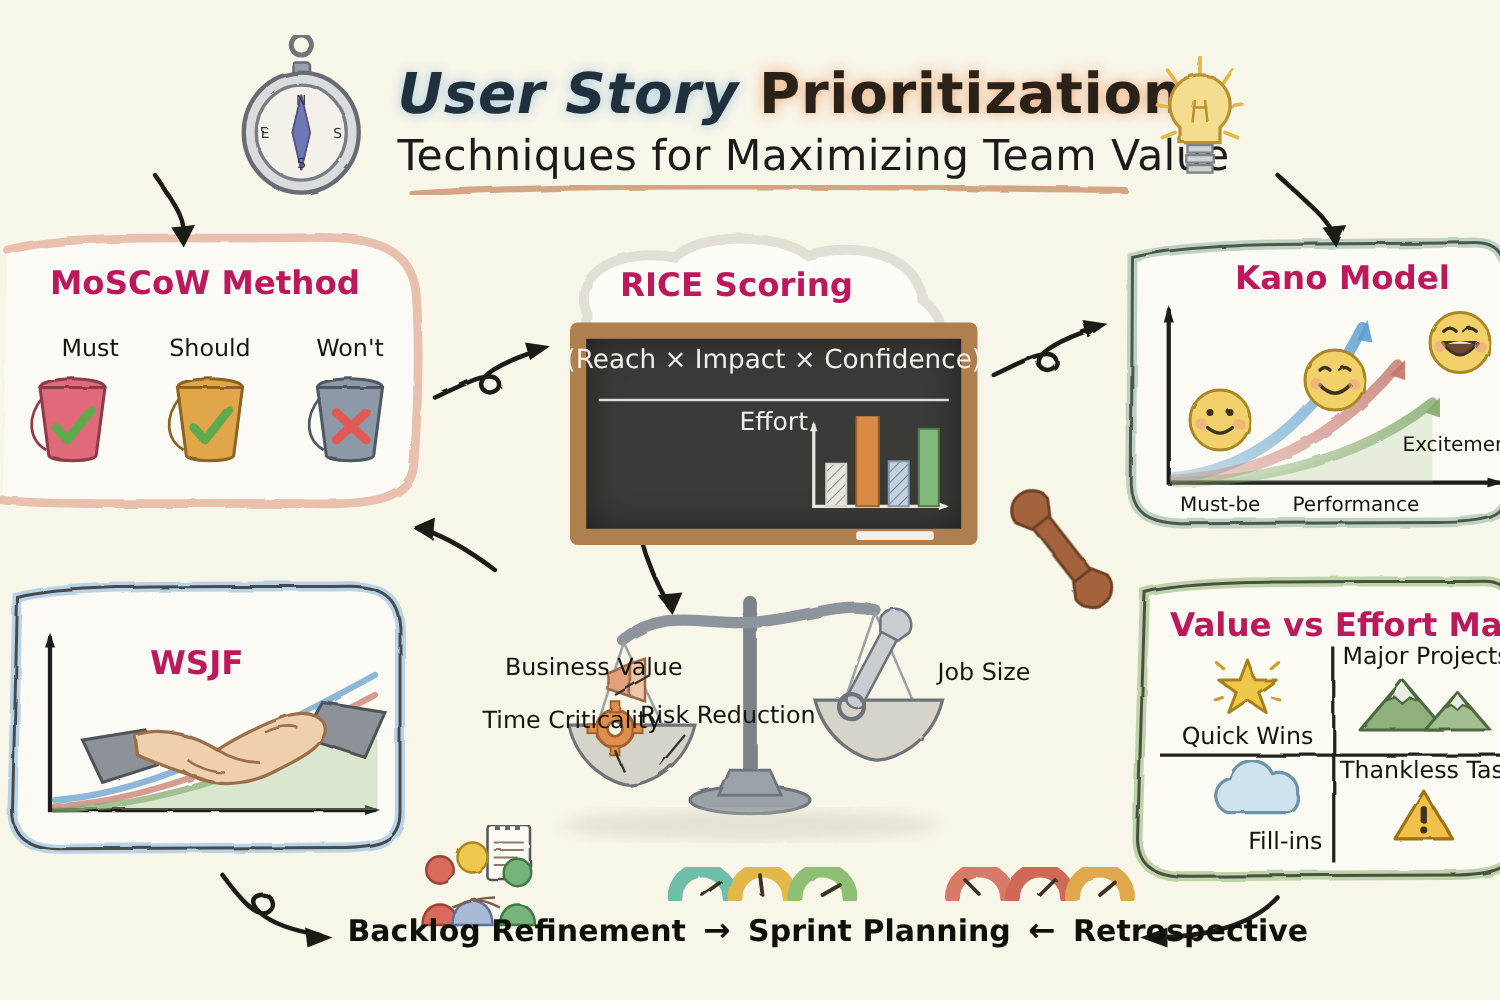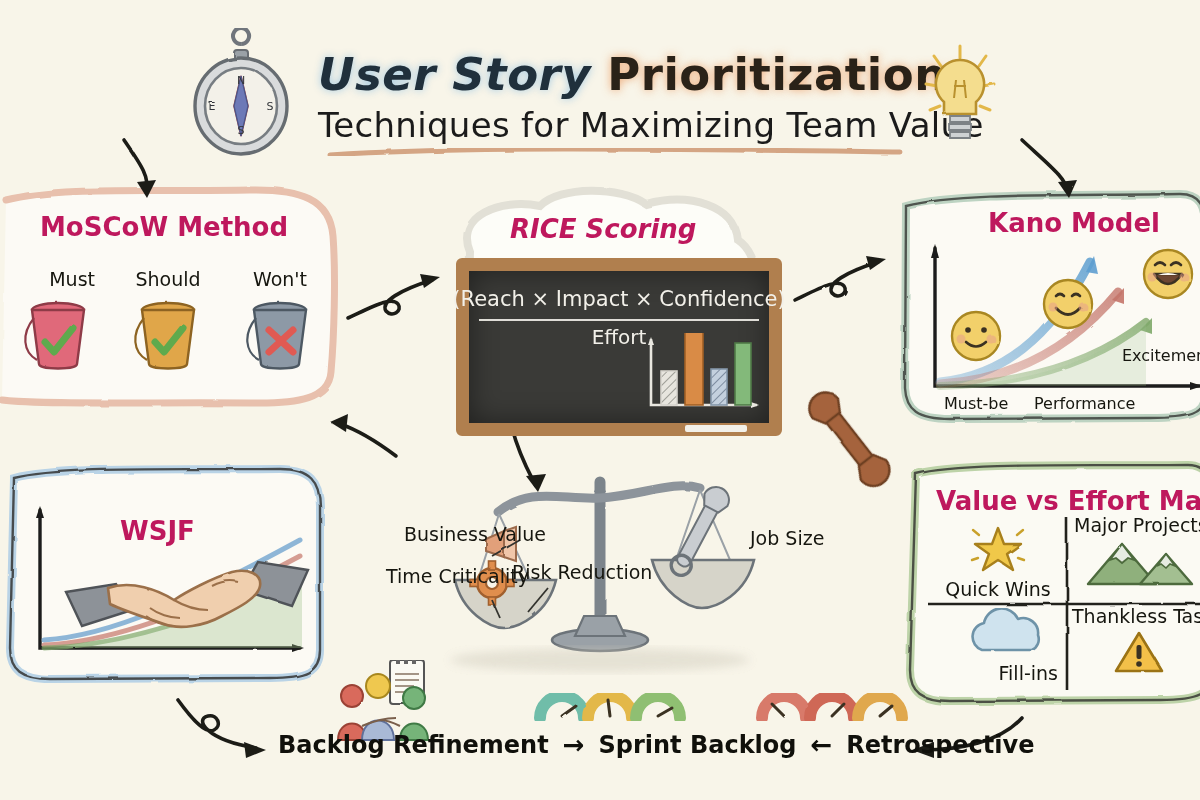--- a/index.html
+++ b/index.html
@@ -271,23 +271,23 @@
           <g filter="url(#rough2)">
         <ellipse cx="37" cy="20" rx="26" ry="7" fill="#8d99a6" stroke="#4d5963" stroke-width="2.4"></ellipse>
         <path d="M11 20 L18 74 C18 80, 56 80, 56 74 L63 20 Z" fill="#8d99a6" stroke="#4d5963" stroke-width="2.4"></path>
         <path d="M13 28 C0 44, 2 62, 16 70" fill="none" stroke="#4d5963" stroke-width="2.2"></path>
         <path d="M26 40 L50 62 M50 40 L26 62" fill="none" stroke="#e05a52" stroke-width="7" stroke-linecap="round"></path>
       </g>
         </svg>
     </div>
   </div>
 
-  <div class="abs hand panel-title" style="left:510px;top:214px;font-style:italic;">RICE Scoring</div>
+  <div class="abs hand panel-title" style="left:496px;top:214px;">RICE Scoring</div>
   <div class="abs" style="left:456px;top:258px;width:300px;height:152px;background:#3a3a37;border:13px solid #b07f4e;border-radius:6px;box-shadow:inset 0 0 28px rgba(0,0,0,.45);">
-    <div class="hand chalk" style="position:absolute;left:50%;transform:translateX(-50%);top:16px;">(Reach × Impact × Confidence)</div>
+    <div class="hand chalk" style="position:absolute;left:50%;transform:translateX(-50%);top:4px;">(Reach × Impact × Confidence)</div>
     <div style="position:absolute;left:10px;right:10px;top:48px;height:2px;background:#f2f0e9;opacity:.9;"></div>
     <div class="hand chalk-sm" style="position:absolute;left:50%;transform:translateX(-50%);top:54px;">Effort</div>
     <svg style="position:absolute;right:6px;bottom:4px;" width="126" height="86">
       <path d="M14 6 L14 72 L120 72" stroke="#e9e7e0" stroke-width="2.6" fill="none"></path>
       <path d="M11 12 L14 4 L17 12" fill="#e9e7e0"></path>
         <path d="M114 69 L122 72 L114 75" fill="#e9e7e0"></path>
       <rect x="24" y="38" width="16" height="34" fill="url(#hatchW)" stroke="#d6d4cd" stroke-width="1.6"></rect>
       <rect x="48" y="-2" width="18" height="74" fill="#d98b46" stroke="#a05f25" stroke-width="1.6"></rect>
       <rect x="74" y="36" width="16" height="36" fill="url(#hatchB)" stroke="#8496a9" stroke-width="1.6"></rect>
       <rect x="98" y="10" width="16" height="62" fill="#83b97a" stroke="#4f7a48" stroke-width="1.6"></rect>
@@ -444,18 +444,18 @@
     <path d="M54 46 a22 22 0 0 1 44 0" fill="none" stroke="#cf6757" stroke-width="12" stroke-linecap="round"></path>
     <path d="M76 44 L88 32" stroke="#3a3123" stroke-width="3" stroke-linecap="round"></path>
     <path d="M102 46 a22 22 0 0 1 44 0" fill="none" stroke="#e0a84e" stroke-width="12" stroke-linecap="round"></path>
     <path d="M124 44 L136 34" stroke="#3a3123" stroke-width="3" stroke-linecap="round"></path>
   </g>
     </svg>
 
   <div class="abs" style="left:278px;top:730px;display:flex;align-items:center;gap:14px;">
     <span class="hand flow-lbl">Backlog Refinement</span>
     <span class="hand flow-lbl" style="font-size:26px;">→</span>
-    <span class="hand flow-lbl">Sprint Backlog</span>
+    <span class="hand flow-lbl">Sprint Planning</span>
     <span class="hand flow-lbl" style="font-size:26px;">←</span>
     <span class="hand flow-lbl">Retrospective</span>
   </div>
 
 </div>
 
 </body></html>

